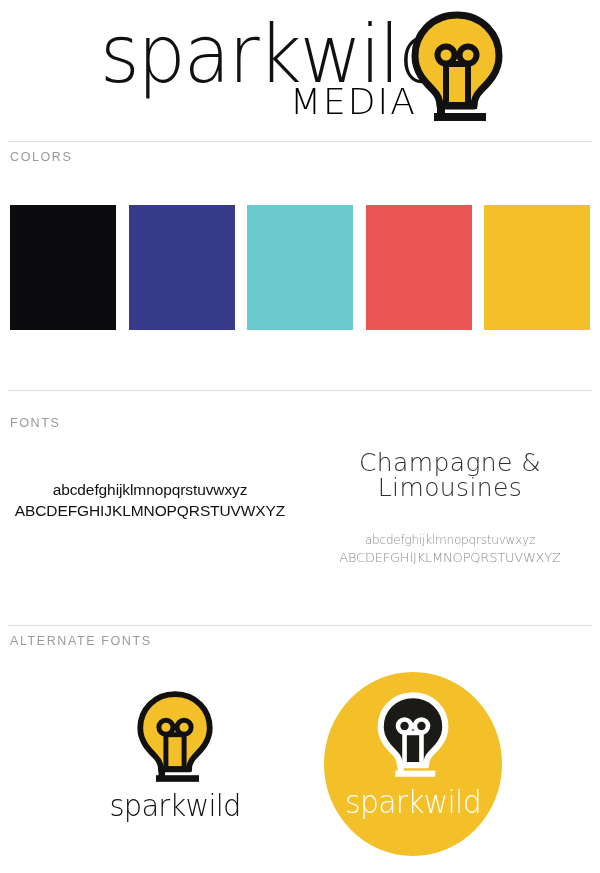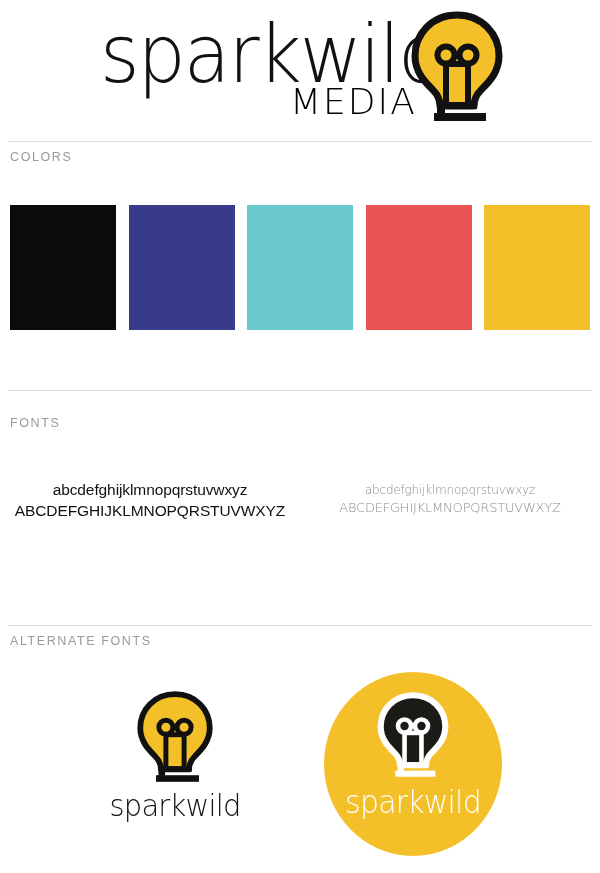--- a/index.html
+++ b/index.html
@@ -256,20 +256,21 @@
 
 <div class="divider" id="fonts-divider"></div>
 <div class="section-label" id="fonts-label">FONTS</div>
 
 <div id="fonts-row">
   <div class="font-col">
     <div class="specimen-a-lower">abcdefghijklmnopqrstuvwxyz</div>
     <div class="specimen-a-upper">ABCDEFGHIJKLMNOPQRSTUVWXYZ</div>
   </div>
   <div class="font-col">
+    <div class="font-name-b">Champagne &amp; Limousines</div>
     <div class="specimen-b-lower">abcdefghijklmnopqrstuvwxyz</div>
     <div class="specimen-b-upper">ABCDEFGHIJKLMNOPQRSTUVWXYZ</div>
   </div>
 </div>
 
 <div class="divider" id="marks-divider"></div>
 <div class="section-label" id="marks-label">ALTERNATE FONTS</div>
 
 <div id="mark-light">
   <div id="mark-light-bulb">

